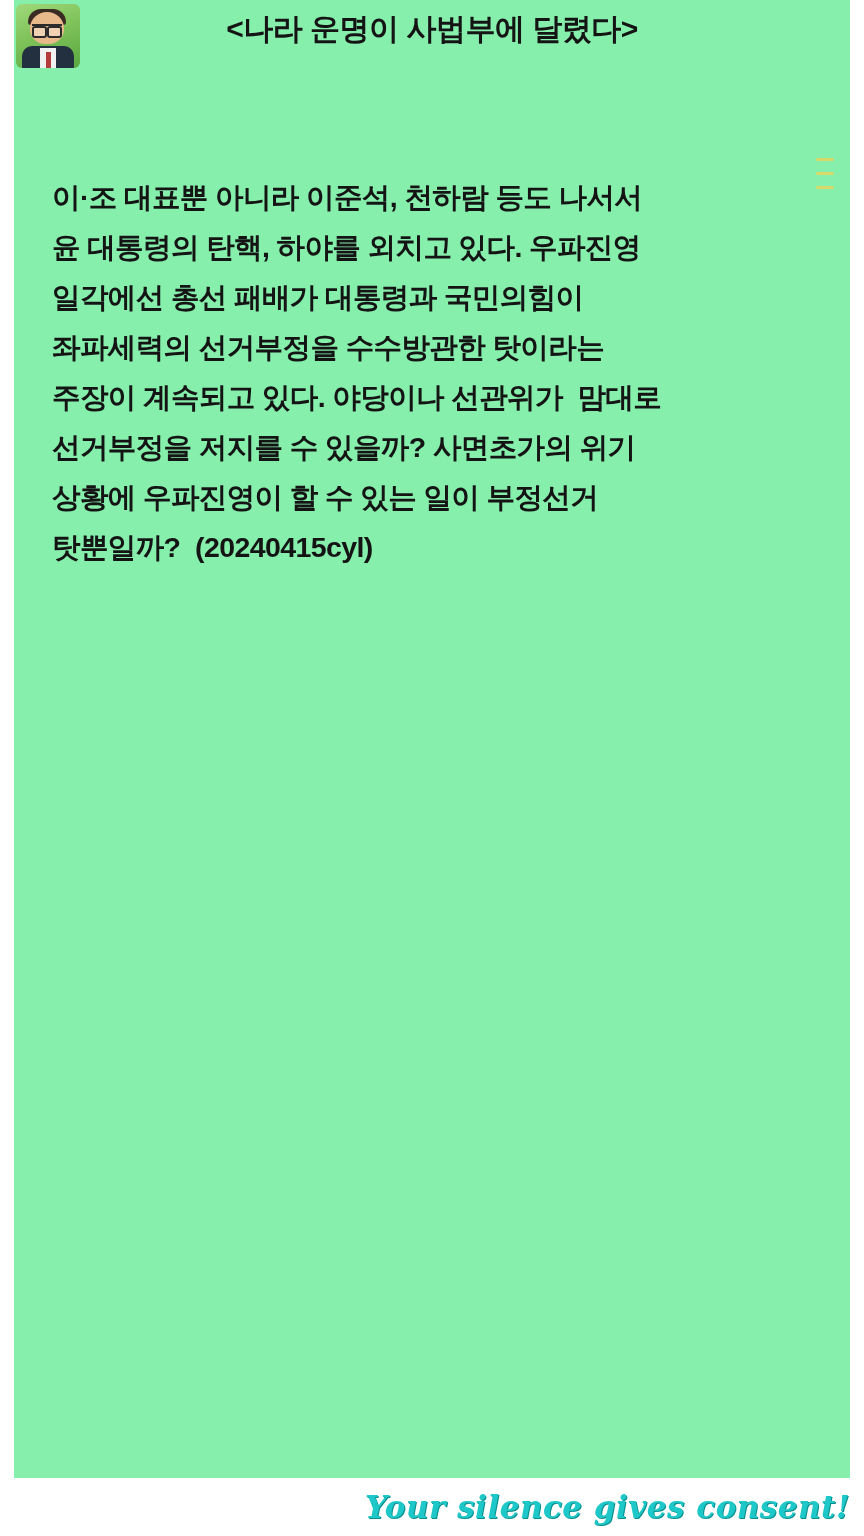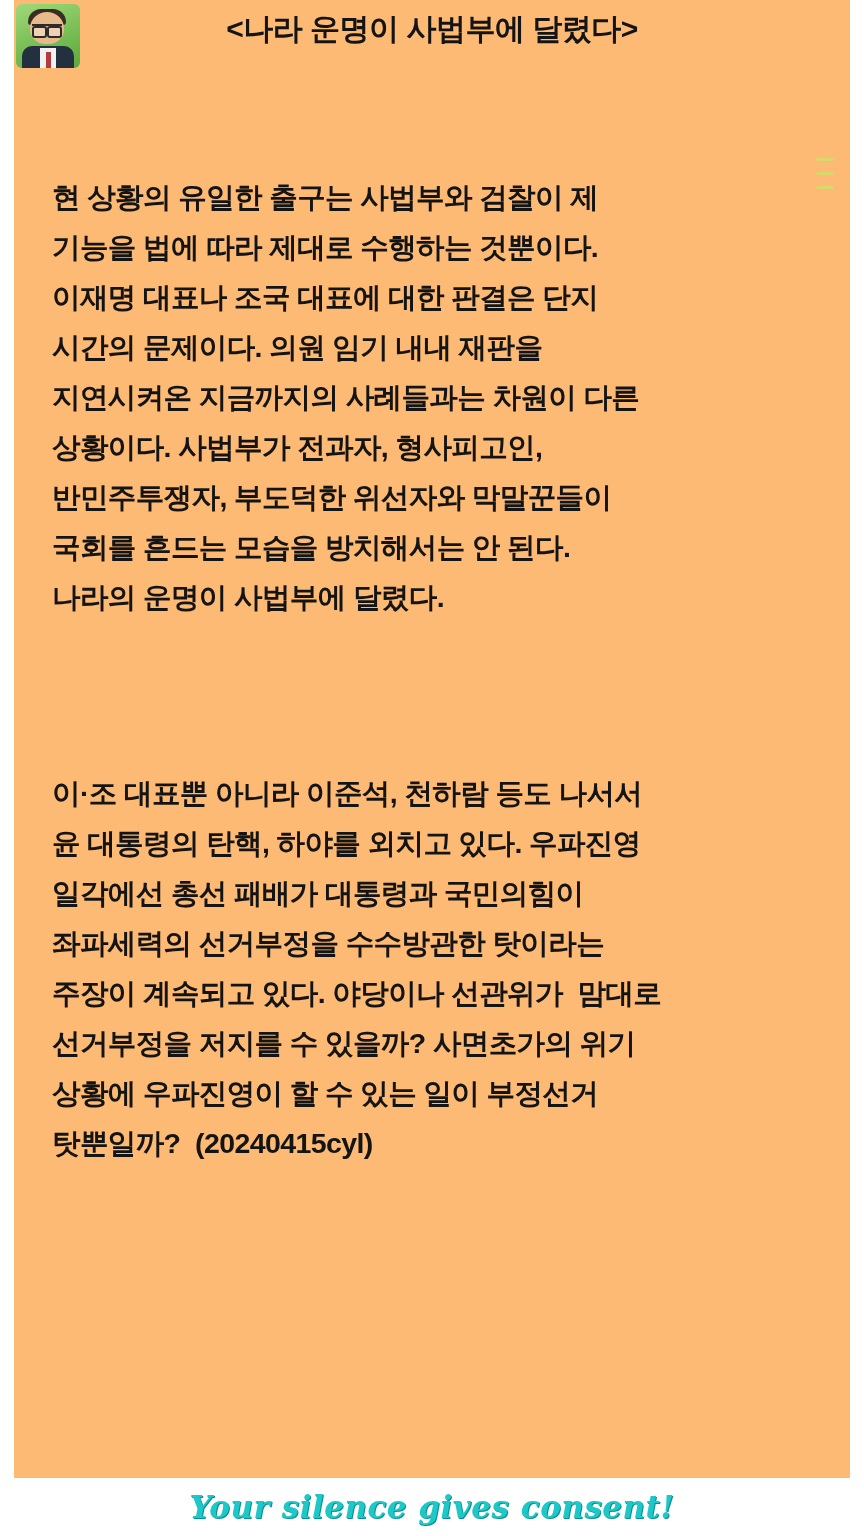--- a/index.html
+++ b/index.html
@@ -10,21 +10,21 @@
   body {
     width: 864px;
     height: 1536px;
     font-family: "Liberation Sans", sans-serif;
     overflow: hidden;
   }
   #page {
     position: relative;
     width: 864px;
     height: 1536px;
-    background: #fdba74;
+    background: #86efac;
     box-sizing: border-box;
     border-left: 14px solid #ffffff;
     border-right: 14px solid #ffffff;
   }
   
   #avatar {
     position: absolute;
     left: 2px;
     top: 4px;
     width: 64px;
@@ -136,21 +136,21 @@
   .para:last-child { margin-bottom: 0; }
   #footer-banner {
     position: absolute;
     left: 0;
     right: 0;
     bottom: 0;
     height: 58px;
     background: #ffffff;
     display: flex;
     align-items: center;
-    justify-content: center;
+    justify-content: flex-end;
   }
   #footer-text {
     font-family: "DejaVu Serif", serif;
     font-style: italic;
     font-weight: 700;
     font-size: 31px;
     color: #1ec8c8;
     text-shadow: 1px 1px 0 #0a8f8f;
     letter-spacing: 0.5px;
   }
@@ -169,29 +169,20 @@
     <div class="tie"></div>
   </div>
 
   <div class="edge-mark m1"></div>
   <div class="edge-mark m2"></div>
   <div class="edge-mark m3"></div>
 
   <h1 id="doc-title">&lt;나라 운명이 사법부에 달렸다&gt;</h1>
 
   <div id="body-text">
-    <p class="para">현 상황의 유일한 출구는 사법부와 검찰이 제
-기능을 법에 따라 제대로 수행하는 것뿐이다.
-이재명 대표나 조국 대표에 대한 판결은 단지
-시간의 문제이다. 의원 임기 내내 재판을
-지연시켜온 지금까지의 사례들과는 차원이 다른
-상황이다. 사법부가 전과자, 형사피고인,
-반민주투쟁자, 부도덕한 위선자와 막말꾼들이
-국회를 흔드는 모습을 방치해서는 안 된다.
-나라의 운명이 사법부에 달렸다.</p>
     <p class="para">이·조 대표뿐 아니라 이준석, 천하람 등도 나서서
 윤 대통령의 탄핵, 하야를 외치고 있다. 우파진영
 일각에선 총선 패배가 대통령과 국민의힘이
 좌파세력의 선거부정을 수수방관한 탓이라는
 주장이 계속되고 있다. 야당이나 선관위가  맘대로
 선거부정을 저지를 수 있을까? 사면초가의 위기
 상황에 우파진영이 할 수 있는 일이 부정선거
 탓뿐일까?  (20240415cyl)</p>
   </div>
 

